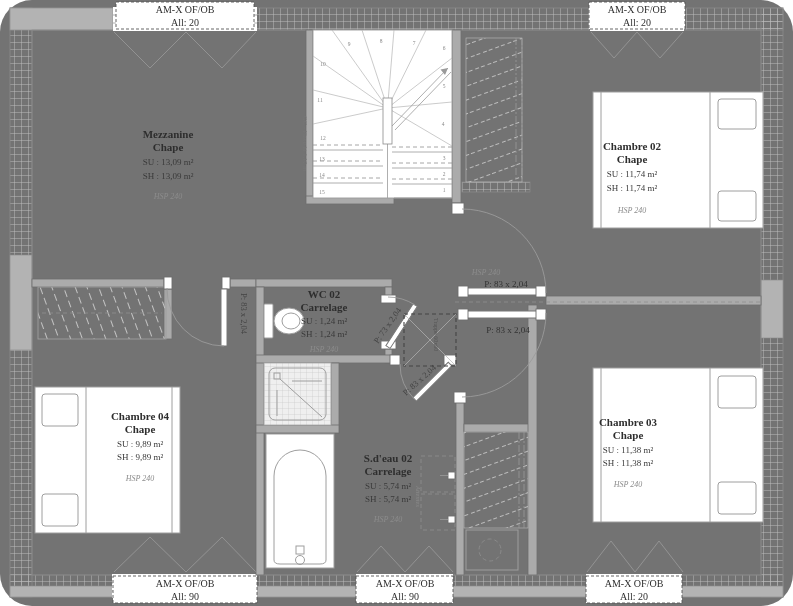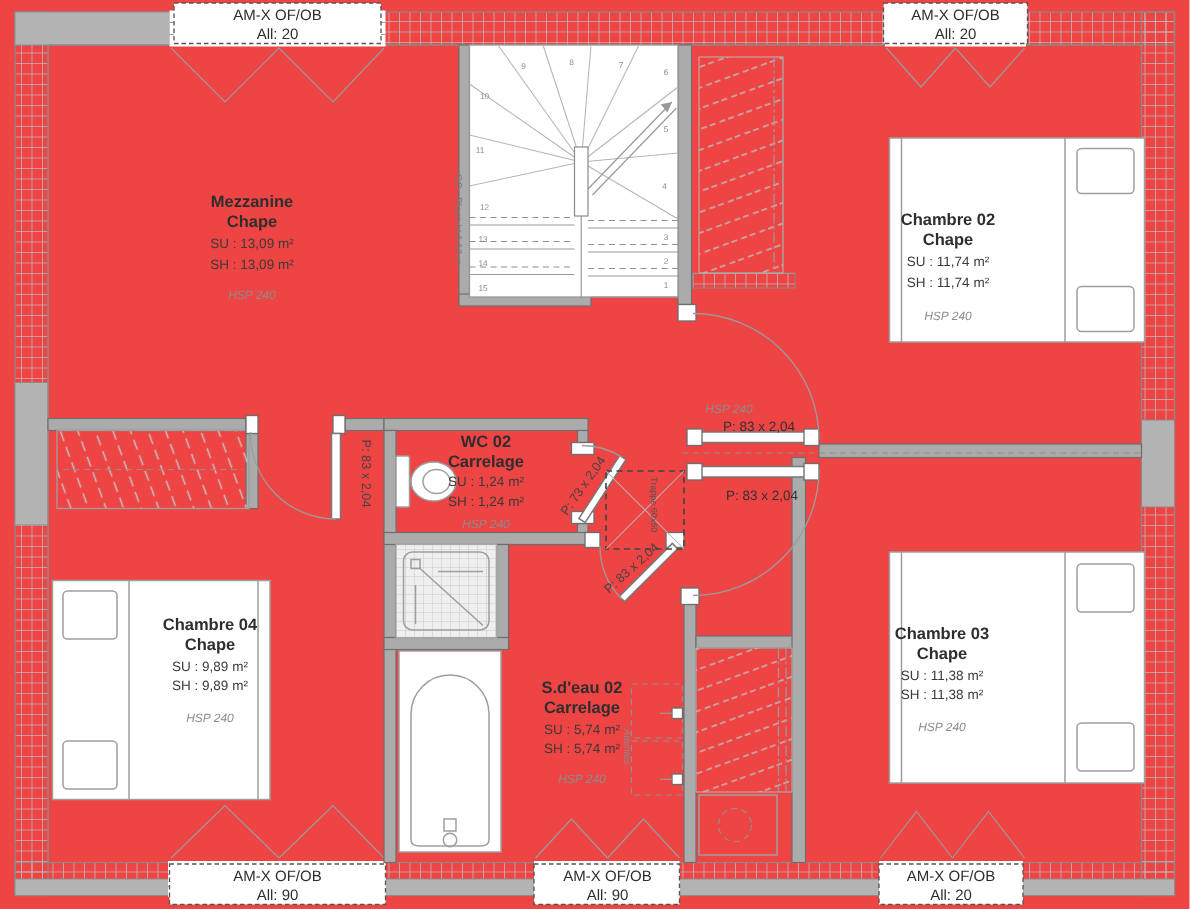--- a/index.html
+++ b/index.html
@@ -1,16 +1,16 @@
 <!DOCTYPE html>
 <html><head>
 <meta charset="utf-8">
 <style>
   html,body{margin:0;padding:0;background:#fff;}
-  .stage{width:793px;height:606px;position:relative;background:#ef4444;font-family:Liberation Sans, sans-serif;}
+  .stage{width:793px;height:606px;position:relative;background:#737373;font-family:Liberation Serif, serif;border-radius:32px;}
   svg{display:block;}
   .wall{fill:#ababab;stroke:#6e6e6e;stroke-width:.8;}
   .post{fill:#ffffff;stroke:#6e6e6e;stroke-width:.9;}
   .leaf{fill:#ffffff;stroke:#777777;stroke-width:1;}
   .arc{fill:none;stroke:#9b9b9b;stroke-width:.9;}
   .thin{stroke:#9a9a9a;stroke-width:.8;fill:none;}
   .thin2{stroke:#b5b5b5;stroke-width:.7;fill:none;}
   .fix{stroke:#9e9e9e;stroke-width:1;fill:#ffffff;}
   .fixn{stroke:#9e9e9e;stroke-width:1;fill:none;}
   .dash{stroke:#8f8f8f;stroke-width:.8;fill:none;stroke-dasharray:4 3;}

